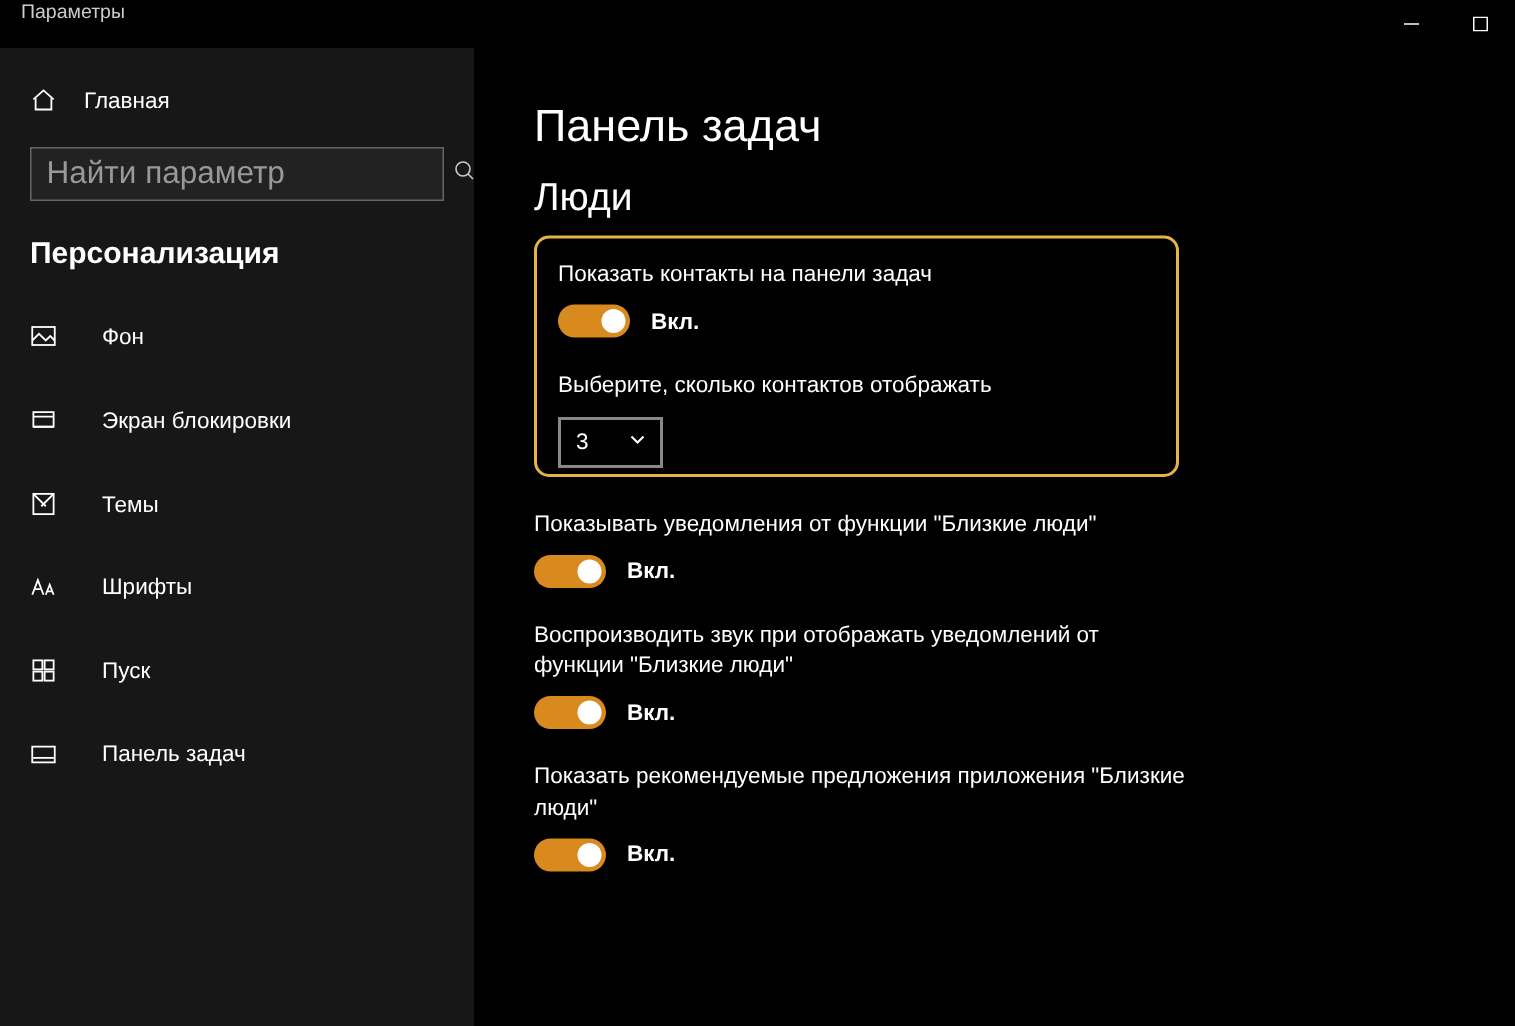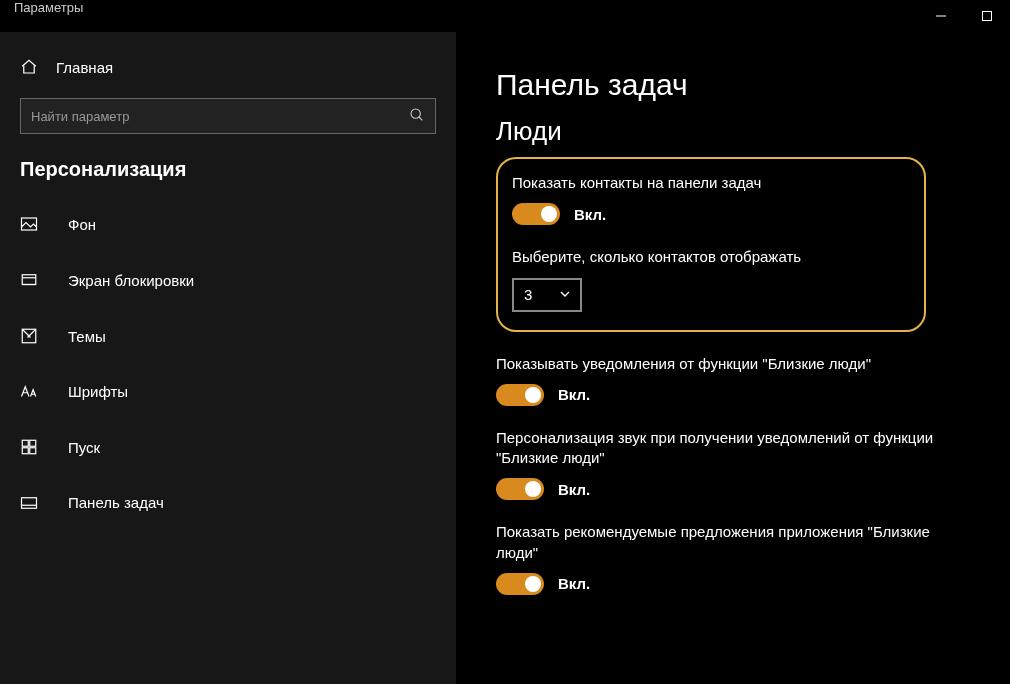--- a/index.html
+++ b/index.html
@@ -38,21 +38,21 @@
     color: #fff;
     cursor: pointer;
   }
   .win-btn svg { width: 10px; height: 10px; }
   .content {
     display: flex;
     flex: 1;
     min-height: 0;
   }
   .sidebar {
-    width: 456px;
+    width: 316px;
     padding: 12px 0 0 0;
     background: #171717;
     display: flex;
     flex-direction: column;
   }
   .home-row {
     display: flex;
     align-items: center;
     gap: 18px;
     padding: 14px 20px;
@@ -67,21 +67,21 @@
     display: flex;
     align-items: center;
     height: 36px;
     padding: 0 10px;
   }
   .search-input {
     flex: 1;
     background: transparent;
     border: none;
     color: #fff;
-    font-size: 13px;
+    font-size: 21px;
     outline: none;
   }
   .search-input::placeholder { color: #999; }
   .search-icon { color: #ccc; }
   .category {
     font-size: 20px;
     font-weight: 600;
     padding: 0 20px 20px 20px;
   }
   .nav-item {
@@ -104,22 +104,22 @@
     font-weight: 400;
     margin-bottom: 14px;
   }
   .section-title {
     font-size: 26px;
     font-weight: 400;
     margin-bottom: 10px;
   }
   .highlight-box {
     border: 2px solid #e6b34a;
-    border-radius: 20px;
-    padding: 14px 14px 18px 14px;
+    border-radius: 10px;
+    padding: 14px 14px 4px 14px;
     margin-bottom: 22px;
     width: 430px;
   }
   .setting-label {
     font-size: 15px;
     margin-bottom: 10px;
     line-height: 1.35;
   }
   .toggle-row {
     display: flex;
@@ -297,21 +297,21 @@
       <div class="setting-label">Показывать уведомления от функции "Близкие люди"</div>
       <div class="toggle-row">
         <div class="toggle">
             <div class="knob"></div>
           </div>
         <span class="toggle-state">Вкл.</span>
       </div>
     </div>
 
     <div class="setting-block">
-      <div class="setting-label">Персонализация звук при получении уведомлений от функции "Близкие люди"</div>
+      <div class="setting-label">Воспроизводить звук при отображать уведомлений от функции "Близкие люди"</div>
       <div class="toggle-row">
         <div class="toggle">
             <div class="knob"></div>
           </div>
         <span class="toggle-state">Вкл.</span>
       </div>
     </div>
 
     <div class="setting-block">
       <div class="setting-label">Показать рекомендуемые предложения приложения "Близкие люди"</div>

